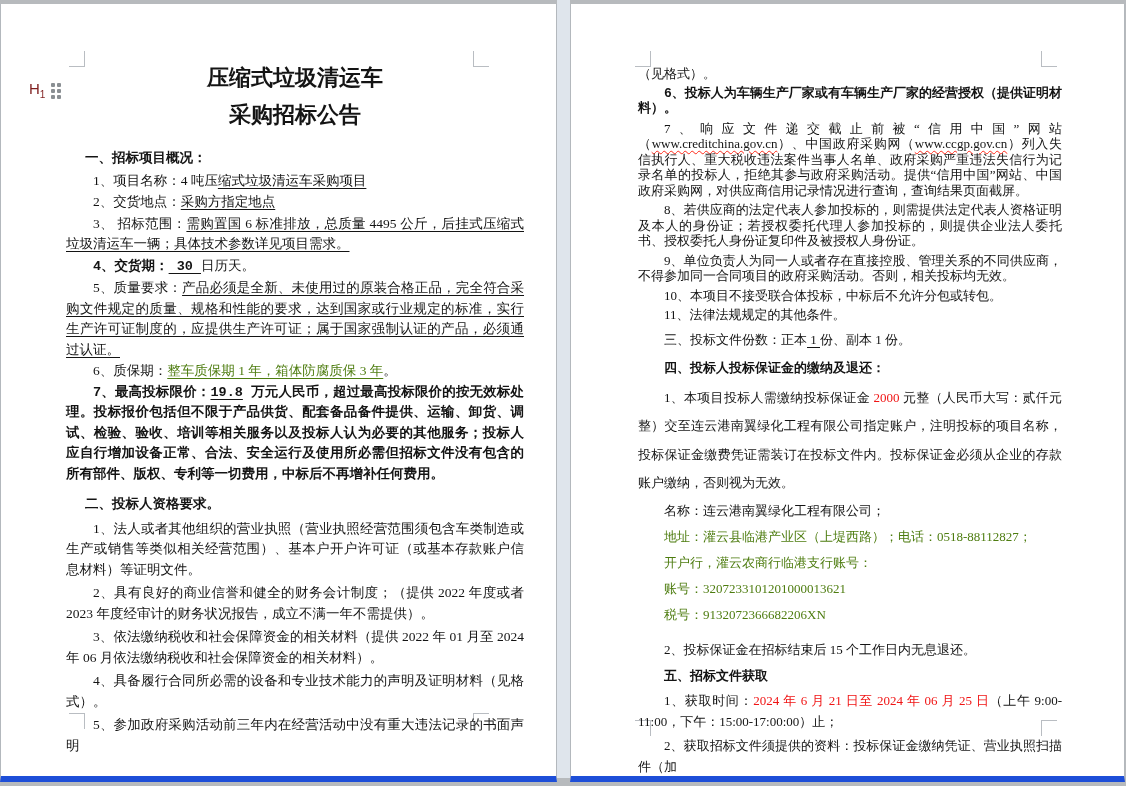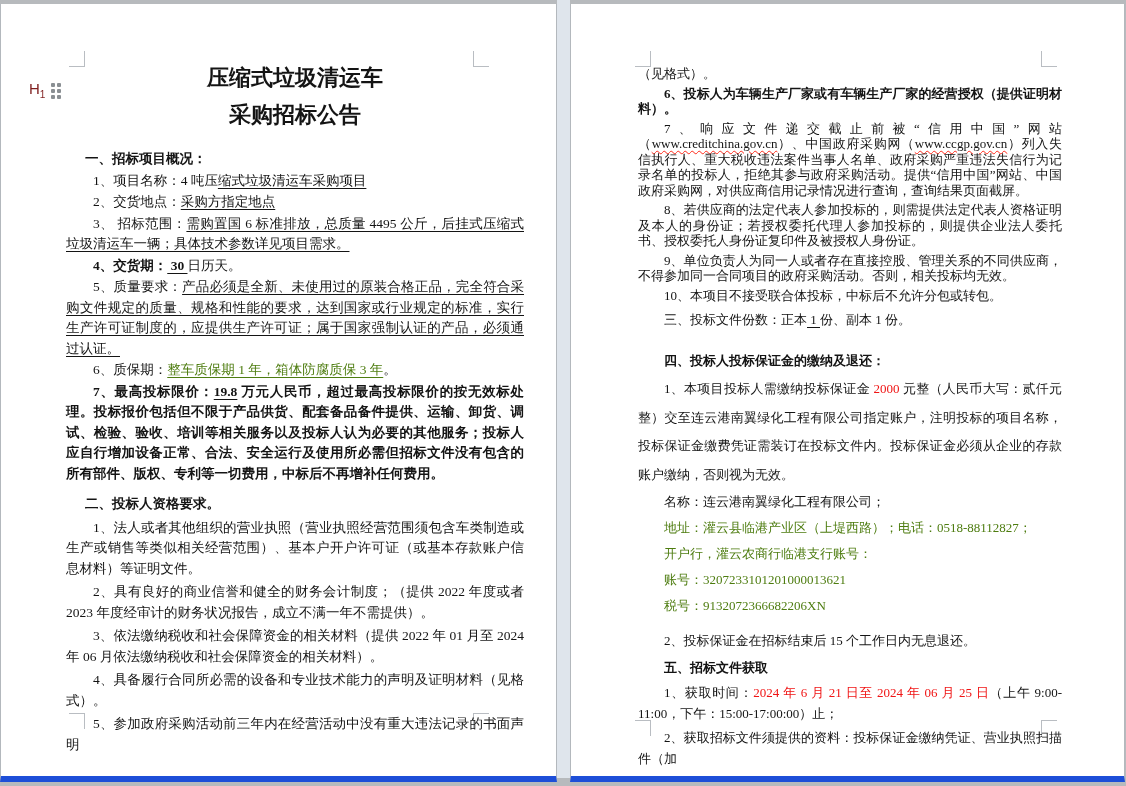--- a/index.html
+++ b/index.html
@@ -31,36 +31,36 @@
   .drag-handle{position:absolute;left:50px;top:79px;display:grid;
          grid-template-columns:4px 4px;grid-template-rows:4px 4px 4px;gap:2px;cursor:grab;}
   .drag-handle i{background:#8a8f93;border-radius:1px;}
 
   
   .content{position:absolute;top:0;bottom:0;color:#141414;text-align:justify;}
   .page-left  .content{left:65px;width:458px;font-size:13.5px;line-height:20.5px;padding-top:60px;}
   .page-right .content{left:67px;width:424px;font-size:13px;line-height:15.5px;padding-top:62px;}
   p{margin:0;}
   .ind{text-indent:2em;}
-  .b{font-weight:bold;}
+  .b{font-weight:bold;font-family:Liberation Mono, monospace;}
   .u{text-decoration:underline;text-underline-offset:3px;}
   .blue{color:#4d7c0f;}
   .red{color:#f01414;}
   .wavy{text-decoration:underline;text-decoration-style:wavy;text-decoration-color:#ff2a1a;
         text-decoration-thickness:1px;text-underline-offset:2px;}
   .doc-title{font-size:22px;font-weight:bold;text-align:center;line-height:28px;text-indent:0;}
   .t2{margin-top:9px;}
   .sec-head{margin-top:20px;text-indent:1.4em;}
   .page-left .content p.it{margin-top:1px;}
   .page-left .content .sec2{margin-top:10px;}
   .page-left .content p.q{margin-top:3px;}
 
   .page-right .content p.it{margin-top:4px;}
   .page-right .content .s3{margin-top:9px;}
-  .page-right .content .s4{margin-top:25px;}
+  .page-right .content .s4{margin-top:14px;}
   .page-right .content .w1{margin-top:7px;line-height:28.5px;}
   .page-right .content .bank{line-height:26px;text-indent:2em;}
   .page-right .content .bank2{margin-top:0;}
   .page-right .content .w2{margin-top:11px;line-height:21px;}
   .page-right .content .s5{margin-top:9px;}
   .page-right .content .g1{margin-top:6px;line-height:21px;}
   .page-right .content .g2{margin-top:3px;line-height:21px;}
 </style>
 </head>
 <body>
@@ -112,20 +112,21 @@
   <div class="cm bl" style="left:64px;top:716px;"></div>
   <div class="cm br" style="left:470px;top:716px;"></div>
 
   <div class="content">
     <p>（见格式）。</p>
     <p class="ind it b">6、投标人为车辆生产厂家或有车辆生产厂家的经营授权（提供证明材料）。</p>
     <p class="ind it"><span>7、响应文件递交截止前被“信用中国”网站（</span><span class="wavy">www.creditchina.gov.cn</span><span>）、中国政府采购网（</span><span class="wavy">www.ccgp.gov.cn</span><span>）列入失信执行人、重大税收违法案件当事人名单、政府采购严重违法失信行为记录名单的投标人，拒绝其参与政府采购活动。提供“信用中国”网站、中国政府采购网，对供应商信用记录情况进行查询，查询结果页面截屏。</span></p>
     <p class="ind it">8、若供应商的法定代表人参加投标的，则需提供法定代表人资格证明及本人的身份证；若授权委托代理人参加投标的，则提供企业法人委托书、授权委托人身份证复印件及被授权人身份证。</p>
     <p class="ind it">9、单位负责人为同一人或者存在直接控股、管理关系的不同供应商，不得参加同一合同项目的政府采购活动。否则，相关投标均无效。</p>
     <p class="ind it">10、本项目不接受联合体投标，中标后不允许分包或转包。</p>
+    <p class="ind it">11、法律法规规定的其他条件。</p>
 
     <p class="ind s3"><span>三、投标文件份数：正本</span><span class="u"> 1 </span><span>份、副本 1 份。</span></p>
 
     <p class="ind b s4">四、投标人投标保证金的缴纳及退还：</p>
     <p class="ind w1"><span>1、本项目投标人需缴纳投标保证金 </span><span class="red">2000</span><span> 元整（人民币大写：贰仟元整）交至连云港南翼绿化工程有限公司指定账户，注明投标的项目名称，投标保证金缴费凭证需装订在投标文件内。投标保证金必须从企业的存款账户缴纳，否则视为无效。</span></p>
 
     <p class="bank">名称：连云港南翼绿化工程有限公司；</p>
     <p class="bank bank2 blue">地址：灌云县临港产业区（上堤西路）；电话：0518-88112827；</p>
     <p class="bank bank2 blue">开户行，灌云农商行临港支行账号：</p>
     <p class="bank bank2 blue">账号：3207233101201000013621</p>

